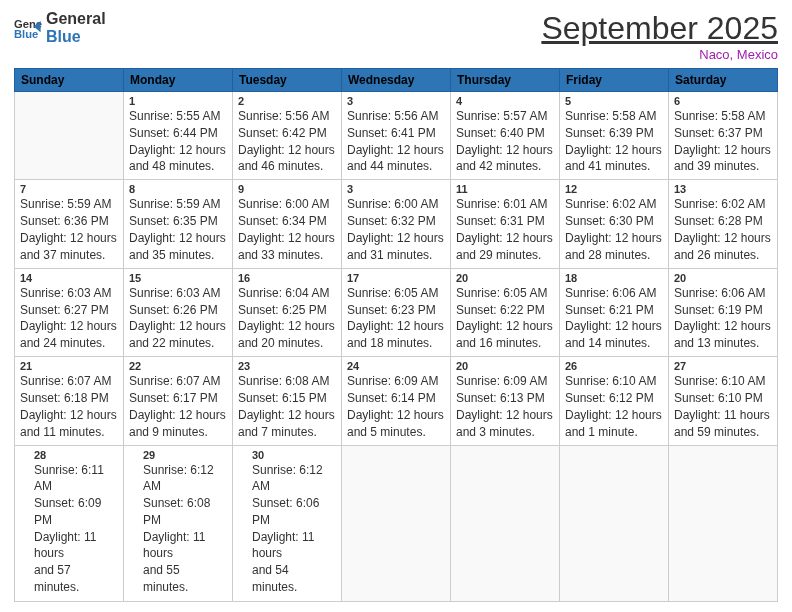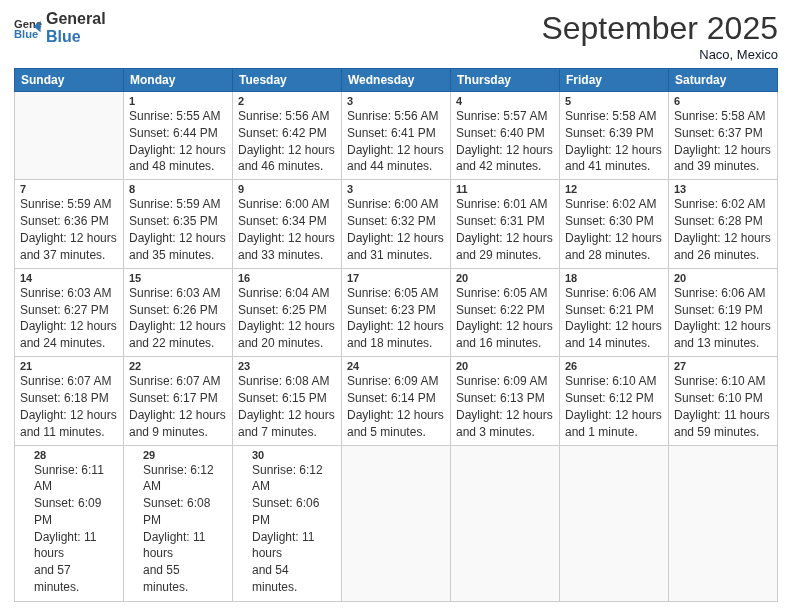--- a/index.html
+++ b/index.html
@@ -32,35 +32,36 @@
       width: 28px;
       height: 28px;
     }
     .title-block {
       text-align: right;
     }
     .month-title {
       font-size: 32px;
       color: #333;
       font-weight: normal;
+      text-decoration: underline;
     }
     .location {
       font-size: 13px;
-      color: #0f172a;
+      color: #a21caf;
     }
     .calendar {
       flex: 1;
       border: 1px solid #ccc;
       border-collapse: collapse;
       width: 100%;
       table-layout: fixed;
     }
     .calendar th {
       background: #2e75b6;
-      color: #ffffff;
+      color: #000000;
       text-align: left;
       padding: 4px 6px;
       font-size: 12px;
       border: 1px solid #2060a0;
     }
     .calendar td {
       border: 1px solid #ccc;
       vertical-align: top;
       padding: 3px 5px;
       font-size: 9.5px;

